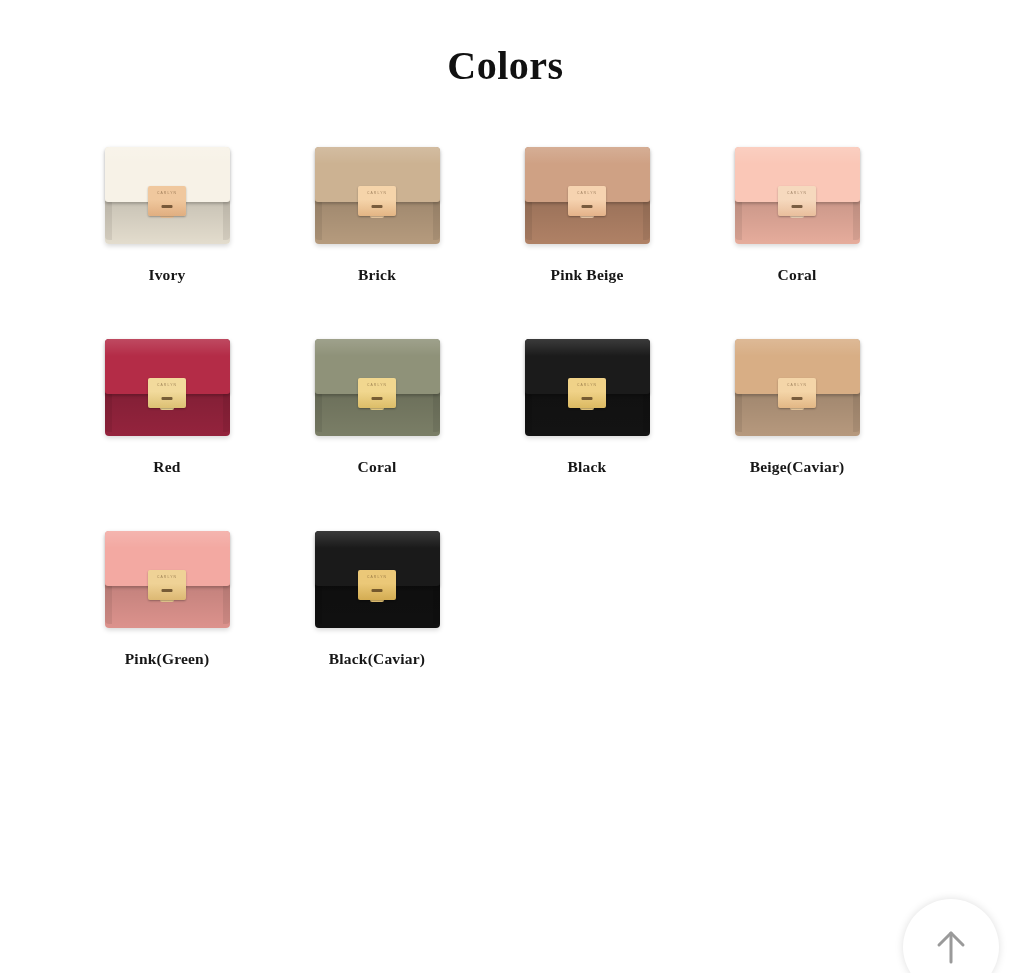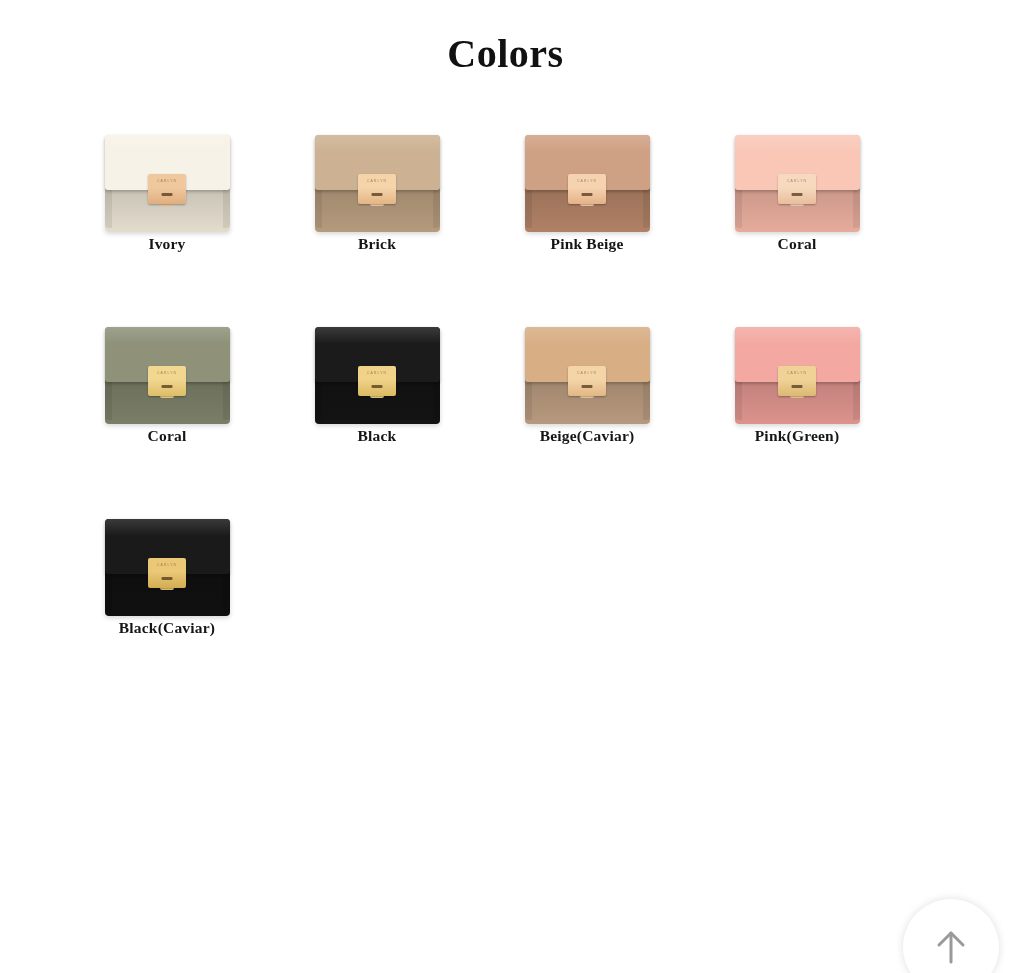--- a/index.html
+++ b/index.html
@@ -17,21 +17,21 @@
 
   
   .page-title {
     text-align: center;
     font-family: "Liberation Serif", "DejaVu Serif", serif;
     font-weight: bold;
     font-size: 40px;
     letter-spacing: 0.5px;
     color: #111111;
     margin: 0;
-    padding-top: 34px;
+    padding-top: 46px;
     line-height: 1.0;
   }
 
   
   .color-grid {
     margin: 0 auto;
     padding: 0;
     width: 880px;
     margin-left: 62px;
     margin-top: 38px;
@@ -150,21 +150,21 @@
     transform: translateX(-50%);
     top: calc(40% + 22px);
     width: 14px;
     height: 10px;
     border-radius: 0 0 2px 2px;
     z-index: 4;
   }
 
   
   .color-label {
-    margin-top: 3px;
+    margin-top: 22px;
     font-family: "Liberation Serif", "DejaVu Serif", serif;
     font-weight: bold;
     font-size: 15.5px;
     color: #161616;
     text-align: center;
     letter-spacing: 0.2px;
     white-space: nowrap;
   }
 
   
@@ -254,20 +254,37 @@
             <div class="logo">CARLYN</div>
             <div class="slot"></div>
           </div>
         </div>
       </div>
       <div class="color-label">Coral</div>
     </div>
     <div class="color-cell">
       <div class="wallet-wrap">
         <div class="wallet">
+          <div class="body" style="background: rgb(156, 37, 64);">
+            <div class="crease-l"></div>
+            <div class="crease-r"></div>
+          </div>
+          <div class="flap" style="background: rgb(180, 44, 71);"></div>
+          <div class="clasp-tongue" style="background: linear-gradient(rgb(220, 192, 115), rgb(242, 218, 156));"></div>
+          <div class="clasp" style="background: linear-gradient(rgb(242, 218, 156) 0%, rgb(242, 218, 156) 45%, rgb(220, 192, 115) 100%);">
+            <div class="logo">CARLYN</div>
+            <div class="slot"></div>
+          </div>
+        </div>
+      </div>
+      <div class="color-label">Red</div>
+    </div>
+    <div class="color-cell">
+      <div class="wallet-wrap">
+        <div class="wallet">
           <div class="body" style="background: rgb(129, 133, 108);">
             <div class="crease-l"></div>
             <div class="crease-r"></div>
           </div>
           <div class="flap" style="background: rgb(143, 146, 121);"></div>
           <div class="clasp-tongue" style="background: linear-gradient(rgb(220, 189, 104), rgb(241, 215, 143));"></div>
           <div class="clasp" style="background: linear-gradient(rgb(241, 215, 143) 0%, rgb(241, 215, 143) 45%, rgb(220, 189, 104) 100%);">
             <div class="logo">CARLYN</div>
             <div class="slot"></div>
           </div>

